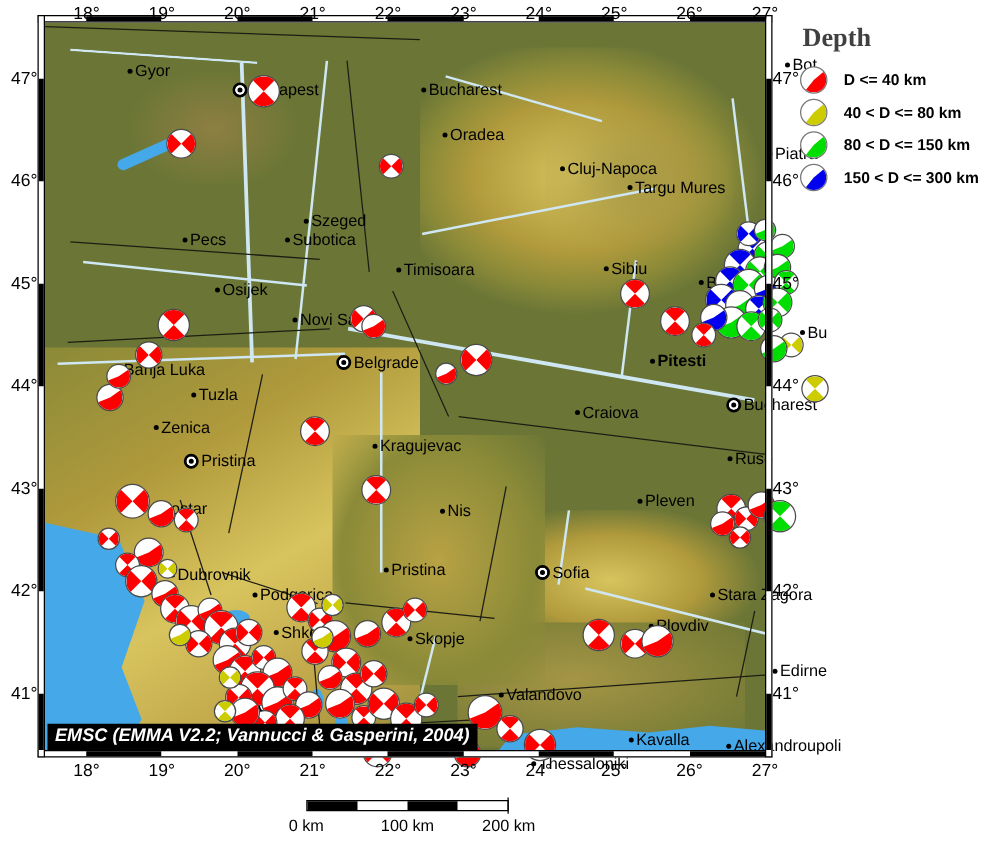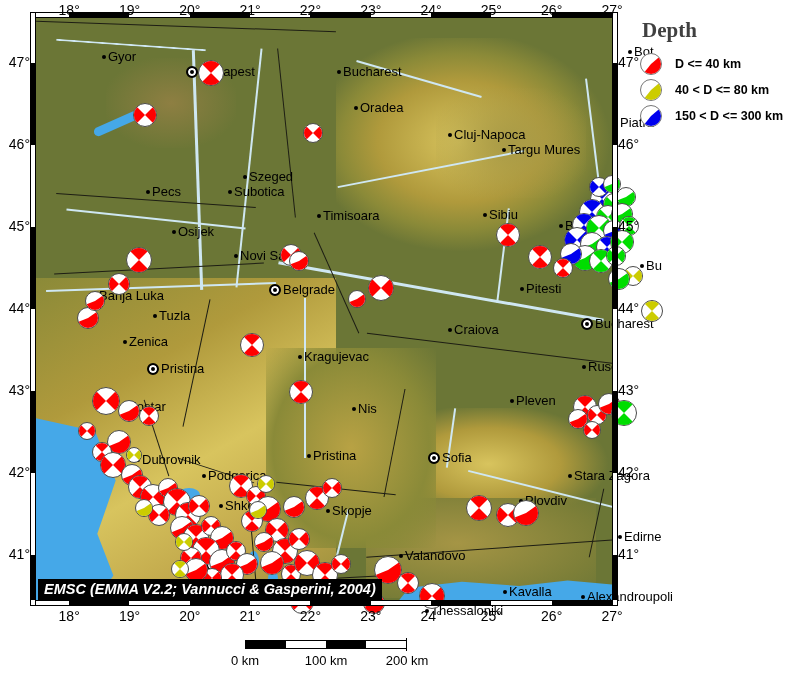--- a/index.html
+++ b/index.html
@@ -158,25 +158,25 @@
       <div class="city" style="left: 192px; top: 166px;"><span class="dot"></span><span class="nm">Subotica</span></div>
       <div class="city" style="left: 136px; top: 206px;"><span class="dot"></span><span class="nm">Osijek</span></div>
       <div class="city" style="left: 281px; top: 190px;"><span class="dot"></span><span class="nm">Timisoara</span></div>
       <div class="city" style="left: 447px; top: 189px;"><span class="dot"></span><span class="nm">Sibiu</span></div>
       <div class="city" style="left: 523px; top: 200px;"><span class="dot"></span><span class="nm">Brasov</span></div>
       <div class="city" style="left: 198px; top: 230px;"><span class="dot"></span><span class="nm">Novi Sad</span></div>
       <div class="city cap" style="left: 233px; top: 264px;"><span class="dot"></span><span class="nm">Belgrade</span></div>
       <div class="city" style="left: 604px; top: 240px;"><span class="dot"></span><span class="nm">Bu</span></div>
       <div class="city" style="left: 57px; top: 270px;"><span class="dot"></span><span class="nm">Banja Luka</span></div>
       <div class="city" style="left: 117px; top: 290px;"><span class="dot"></span><span class="nm">Tuzla</span></div>
-      <div class="city" style="left: 484px; top: 263px;"><span class="dot"></span><span class="nm">Pitesti</span></div>
+      <div class="city" style="left: 484px; top: 263px; font-weight: bold;"><span class="dot"></span><span class="nm">Pitesti</span></div>
       <div class="city cap" style="left: 545px; top: 298px;"><span class="dot"></span><span class="nm">Bucharest</span></div>
       <div class="city" style="left: 87px; top: 316px;"><span class="dot"></span><span class="nm">Zenica</span></div>
       <div class="city" style="left: 262px; top: 331px;"><span class="dot"></span><span class="nm">Kragujevac</span></div>
-      <div class="city" style="left: 412px; top: 304px;"><span class="dot"></span><span class="nm">Craiova</span></div>
+      <div class="city" style="left: 424px; top: 304px;"><span class="dot"></span><span class="nm">Craiova</span></div>
       <div class="city cap" style="left: 111px; top: 343px;"><span class="dot"></span><span class="nm">Pristina</span></div>
       <div class="city" style="left: 546px; top: 341px;"><span class="dot"></span><span class="nm">Ruse</span></div>
       <div class="city" style="left: 84px; top: 381px;"><span class="dot"></span><span class="nm">Mostar</span></div>
       <div class="city" style="left: 316px; top: 383px;"><span class="dot"></span><span class="nm">Nis</span></div>
       <div class="city" style="left: 474px; top: 375px;"><span class="dot"></span><span class="nm">Pleven</span></div>
       <div class="city" style="left: 100px; top: 434px;"><span class="dot"></span><span class="nm">Dubrovnik</span></div>
       <div class="city" style="left: 166px; top: 450px;"><span class="dot"></span><span class="nm">Podgorica</span></div>
       <div class="city" style="left: 271px; top: 430px;"><span class="dot"></span><span class="nm">Pristina</span></div>
       <div class="city cap" style="left: 392px; top: 432px;"><span class="dot"></span><span class="nm">Sofia</span></div>
       <div class="city" style="left: 532px; top: 450px;"><span class="dot"></span><span class="nm">Stara Zagora</span></div>
@@ -676,18 +676,24 @@
         <div class="ltxt">D &lt;= 40 km</div>
       </div>
       <div class="lgrow">
         <div class="lbb">
           <i style="left: 0px; top: 0px; width: 100%; height: 100%; background: rgb(204, 204, 0); clip-path: polygon(50% 50%, 100% 8%, 100% 100%, 10% 100%);"></i>
         </div>
         <div class="ltxt">40 &lt; D &lt;= 80 km</div>
       </div>
       <div class="lgrow">
         <div class="lbb">
+          <i style="left: 0px; top: 0px; width: 100%; height: 100%; background: rgb(0, 221, 0); clip-path: polygon(50% 50%, 100% 8%, 100% 100%, 10% 100%);"></i>
+        </div>
+        <div class="ltxt">80 &lt; D &lt;= 150 km</div>
+      </div>
+      <div class="lgrow">
+        <div class="lbb">
           <i style="left: 0px; top: 0px; width: 100%; height: 100%; background: rgb(0, 0, 238); clip-path: polygon(50% 50%, 100% 8%, 100% 100%, 10% 100%);"></i>
         </div>
         <div class="ltxt">150 &lt; D &lt;= 300 km</div>
       </div>
     </div>
 </div>
 
 </body></html>

